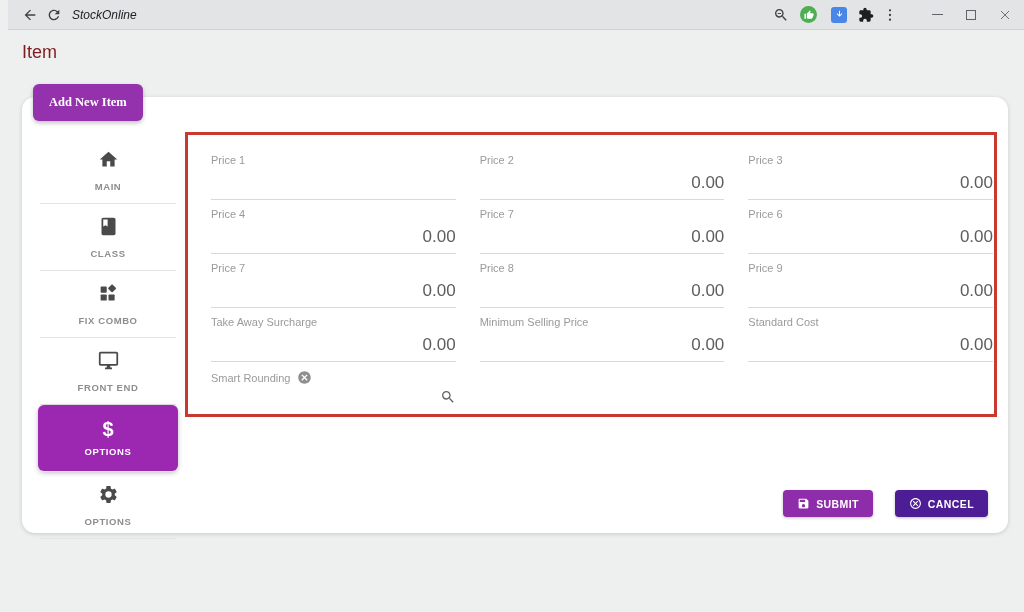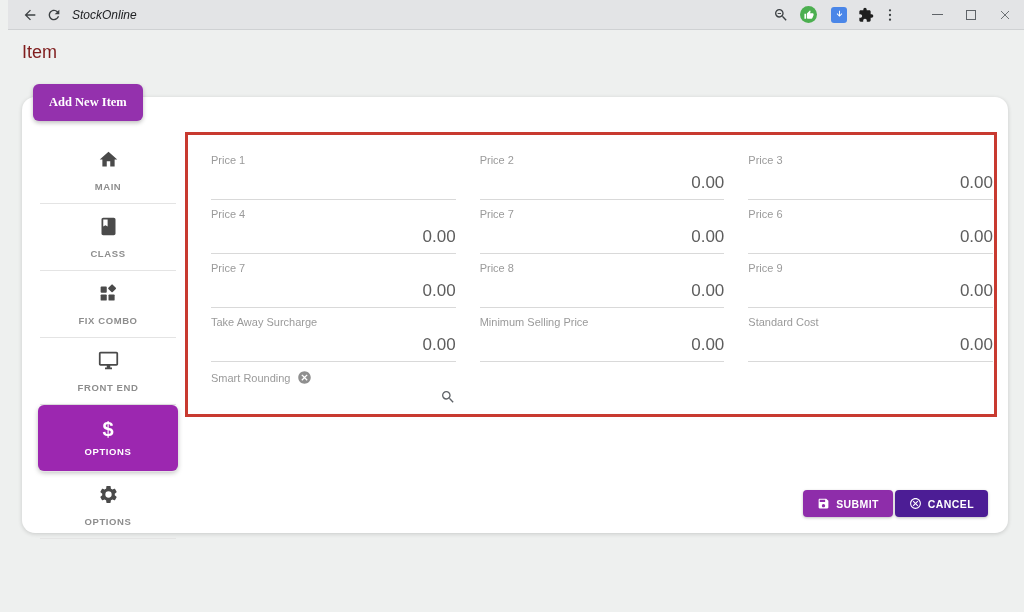--- a/index.html
+++ b/index.html
@@ -75,21 +75,21 @@
   .field.no-line { border-bottom:none; }
   .f-label { font-size:11px; color:#9a9a9a; display:flex; align-items:center; gap:6px; }
   .f-value { font-size:17px; color:#5d5d5d; text-align:right; line-height:20px; }
   .f-value.left { text-align:left; color:#4f4f4f; }
   .clear-badge { display:inline-flex; }
   .clear-badge svg { width:15px; height:15px; color:#8f8f8f; }
   .search-wrap { display:flex; justify-content:flex-end; }
   .search-wrap svg { width:16px; height:16px; color:#5f6368; cursor:pointer; }
 
   
-  .actions { position:absolute; right:20px; bottom:16px; display:flex; gap:2px; z-index:4; }
+  .actions { position:absolute; right:20px; bottom:16px; display:flex; gap:22px; z-index:4; }
   .btn {
     display:inline-flex; align-items:center; gap:6px; border:none; cursor:pointer;
     border-radius:4px; padding:7px 14px; font-size:10.5px; font-weight:700;
     letter-spacing:.4px; color:#fff; font-family:inherit; box-shadow:0 1px 3px rgba(0,0,0,.25);
   }
   .btn svg { width:13px; height:13px; }
   .btn-submit { background:#8e2daa; }
   .btn-cancel { background:#4c1d95; }
 </style>
 </head>

